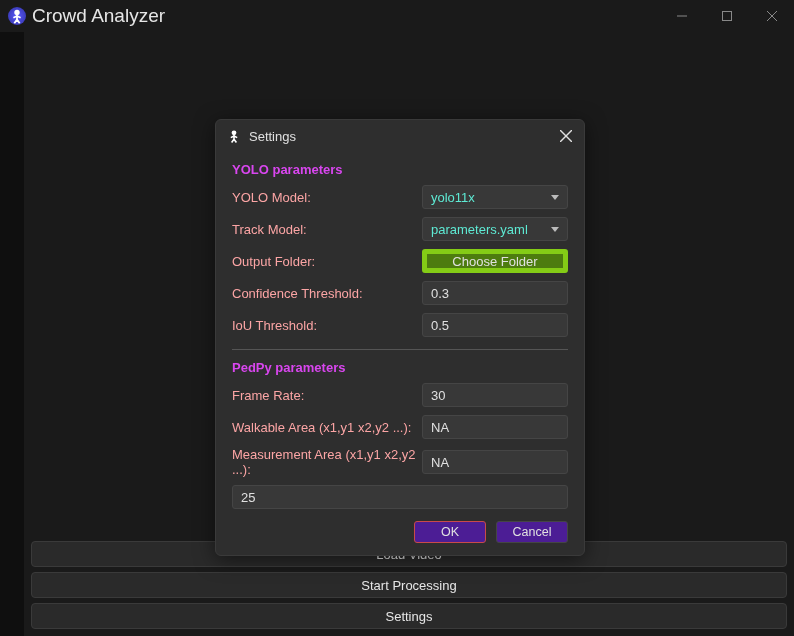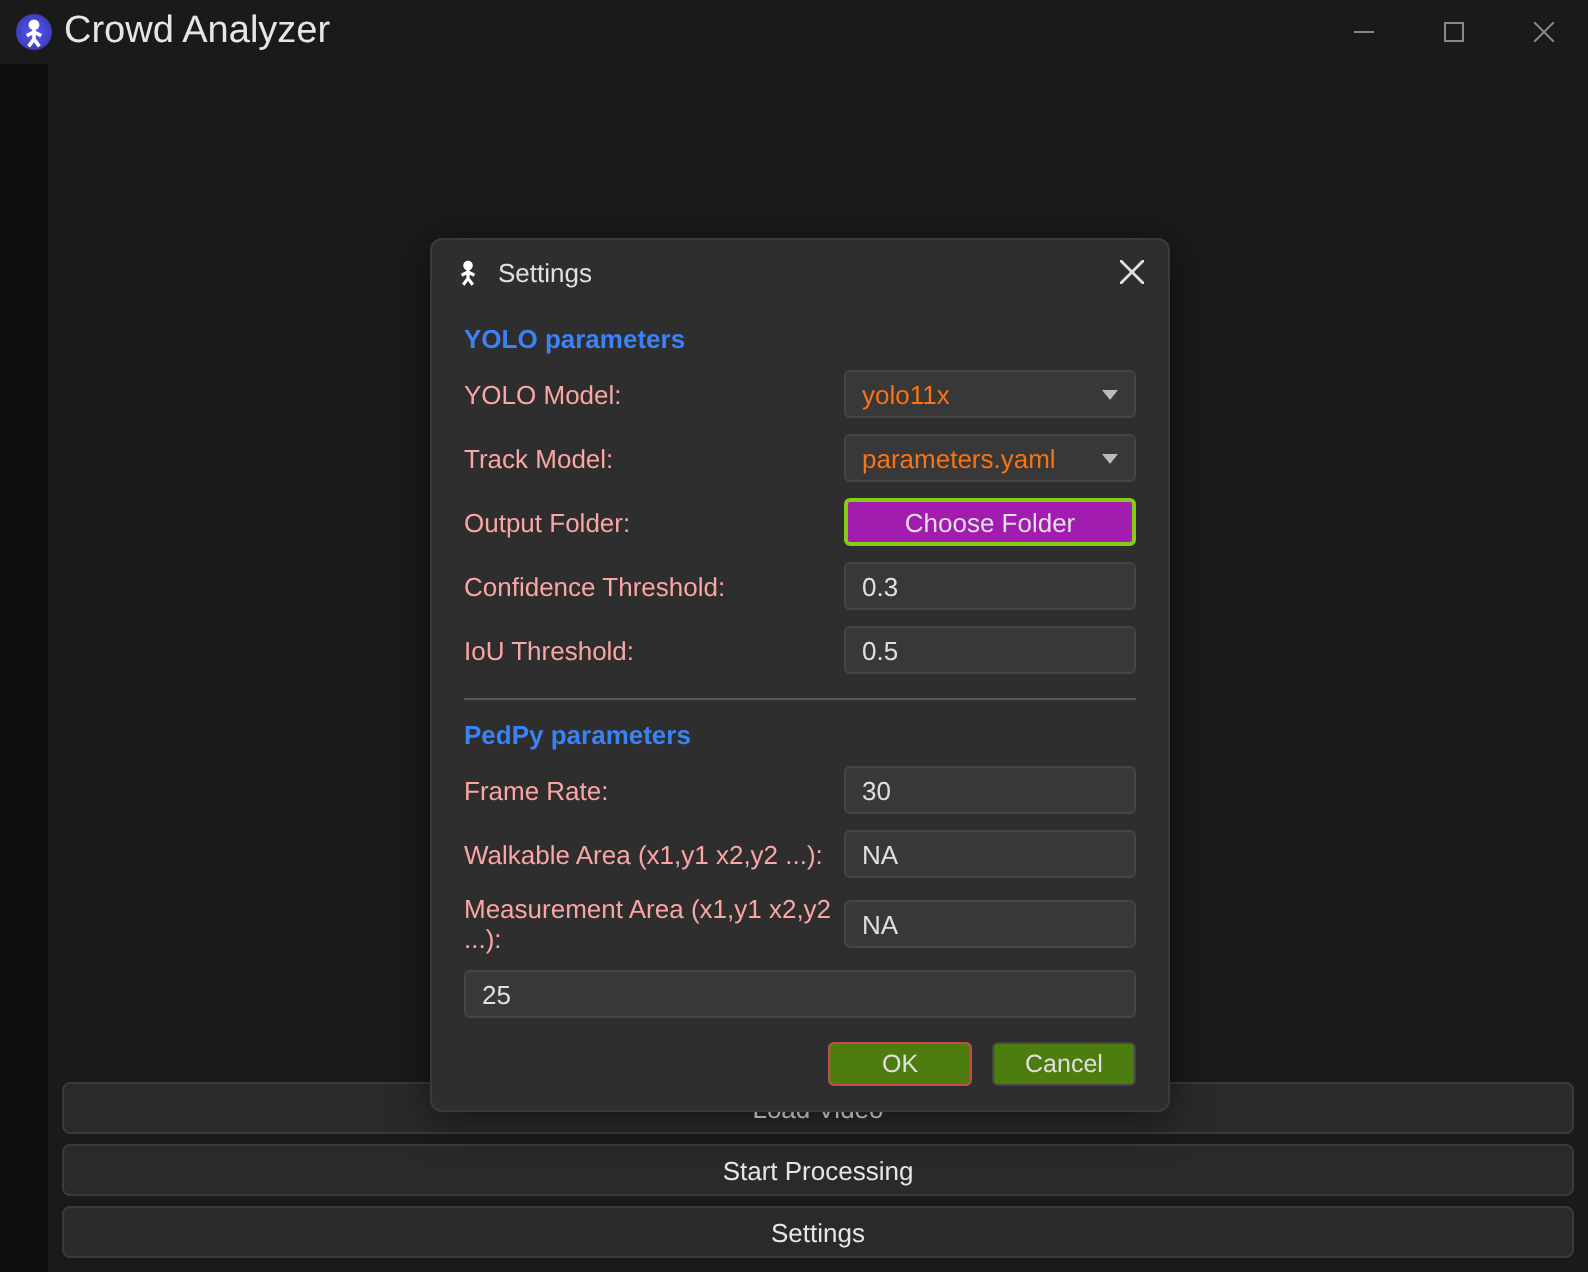--- a/index.html
+++ b/index.html
@@ -122,21 +122,21 @@
       display: flex;
       align-items: center;
       justify-content: center;
       color: #e0e0e0;
       cursor: pointer;
     }
     .dialog-body {
       padding: 4px 16px 12px 16px;
     }
     .section-title {
-      color: #3b82f6;
+      color: #d946ef;
       font-size: 13px;
       font-weight: 600;
       padding: 6px 0 4px 0;
     }
     .form-row {
       display: flex;
       align-items: center;
       padding: 4px 0;
     }
     .form-label {
@@ -149,38 +149,38 @@
     }
     .combo {
       position: relative;
       background: #383838;
       border: 1px solid #454545;
       border-radius: 3px;
       height: 24px;
       display: flex;
       align-items: center;
       padding: 0 24px 0 8px;
-      color: #f97316;
+      color: #5eead4;
       font-size: 13px;
       cursor: pointer;
     }
     .combo::after {
       content: '';
       position: absolute;
       right: 8px;
       top: 9px;
       width: 0;
       height: 0;
       border-left: 4px solid transparent;
       border-right: 4px solid transparent;
       border-top: 5px solid #bbb;
     }
     .btn-small {
-      background: #a21caf;
-      border: 2px solid #84cc16;
+      background: #4d7c0f;
+      border: 5px solid #84cc16;
       border-radius: 3px;
       height: 24px;
       display: flex;
       align-items: center;
       justify-content: center;
       color: #e0e0e0;
       font-size: 13px;
       cursor: pointer;
       width: 100%;
     }
@@ -200,21 +200,21 @@
       border-top: 1px solid #555;
       margin: 8px 0 4px 0;
     }
     .dialog-buttons {
       display: flex;
       justify-content: flex-end;
       gap: 10px;
       padding-top: 8px;
     }
     .dlg-btn {
-      background: #4d7c0f;
+      background: #4c1d95;
       border: 1px solid #454545;
       border-radius: 3px;
       height: 22px;
       width: 72px;
       display: flex;
       align-items: center;
       justify-content: center;
       color: #e0e0e0;
       font-size: 12.5px;
       cursor: pointer;

